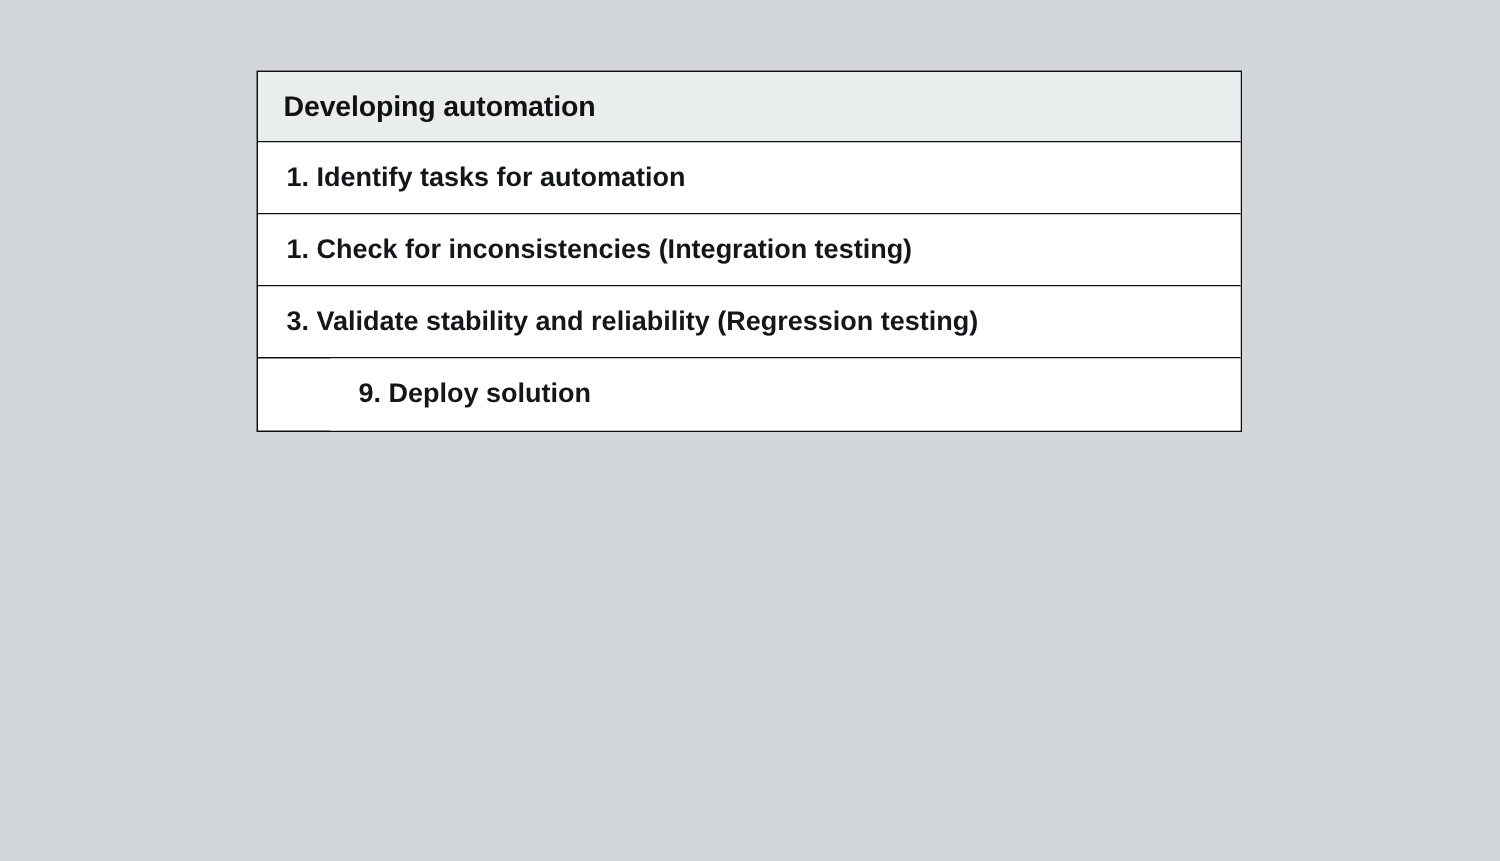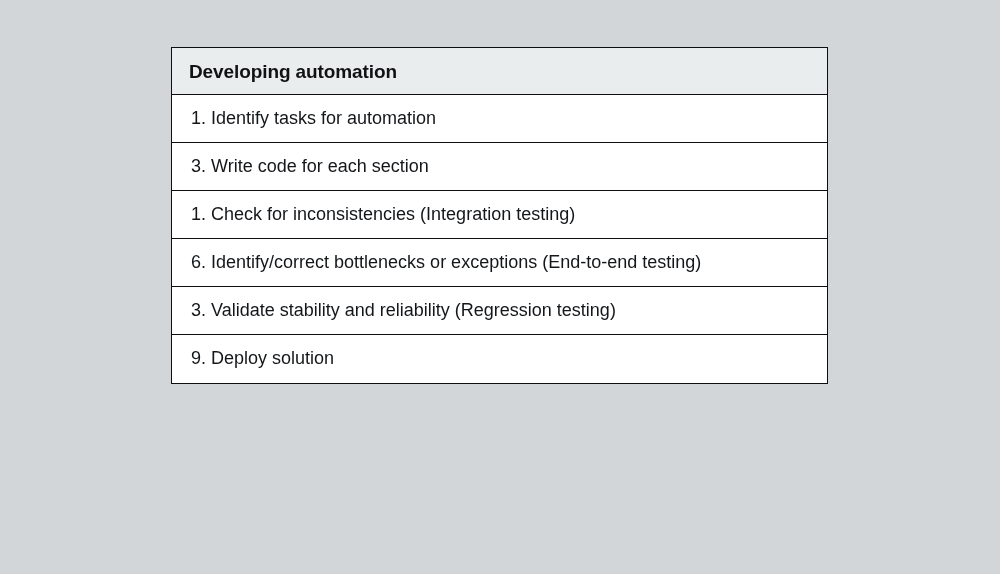--- a/index.html
+++ b/index.html
@@ -58,25 +58,26 @@
     box-sizing: border-box;
     background: #ffffff;
     border-bottom: 1.6px solid #0d0f10;
     display: flex;
     align-items: center;
     padding: 0 16px 0 19px;
   }
 
   .table-row:last-child {
     border-bottom: none;
+    margin-left: 48px;
   }
 
   .row-text {
     font-size: 18px;
-    font-weight: normal;
+    font-weight: bold;
     color: #14171a;
     line-height: 1.2;
     white-space: nowrap;
   }
 </style>
 </head>
 <body>
 
 <div id="page">
 
@@ -86,32 +87,26 @@
       <div class="table-header-title">Developing automation</div>
     </div>
 
     <div class="rows">
 
       <div class="table-row">
         <span class="row-text">1. Identify tasks for automation</span>
       </div>
 
 
-      <div class="table-row">
-        <span class="row-text">3. Write code for each section</span>
-      </div>
 
 
       <div class="table-row">
         <span class="row-text">1. Check for inconsistencies (Integration testing)</span>
       </div>
 
-      <div class="table-row">
-        <span class="row-text">6. Identify/correct bottlenecks or exceptions (End-to-end testing)</span>
-      </div>
 
 
       <div class="table-row">
         <span class="row-text">3. Validate stability and reliability (Regression testing)</span>
       </div>
 
       <div class="table-row">
         <span class="row-text">9. Deploy solution</span>
       </div>
 

